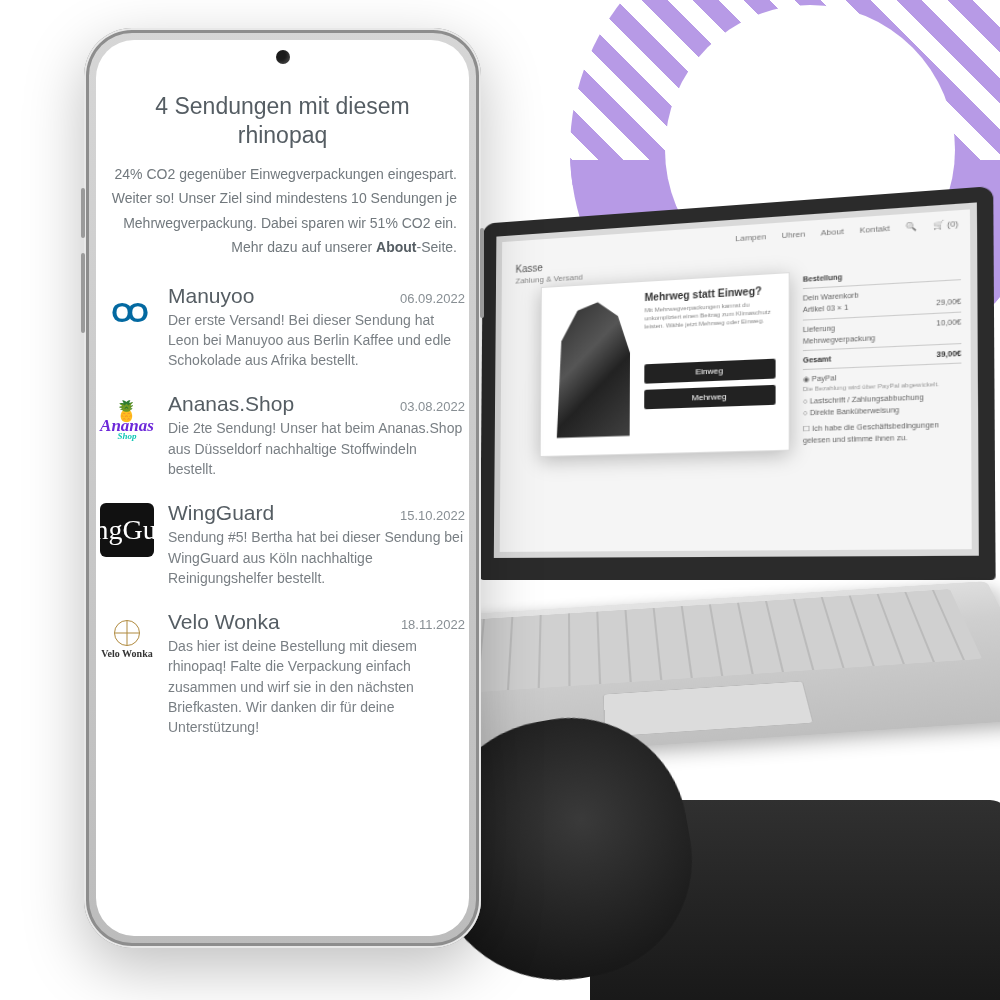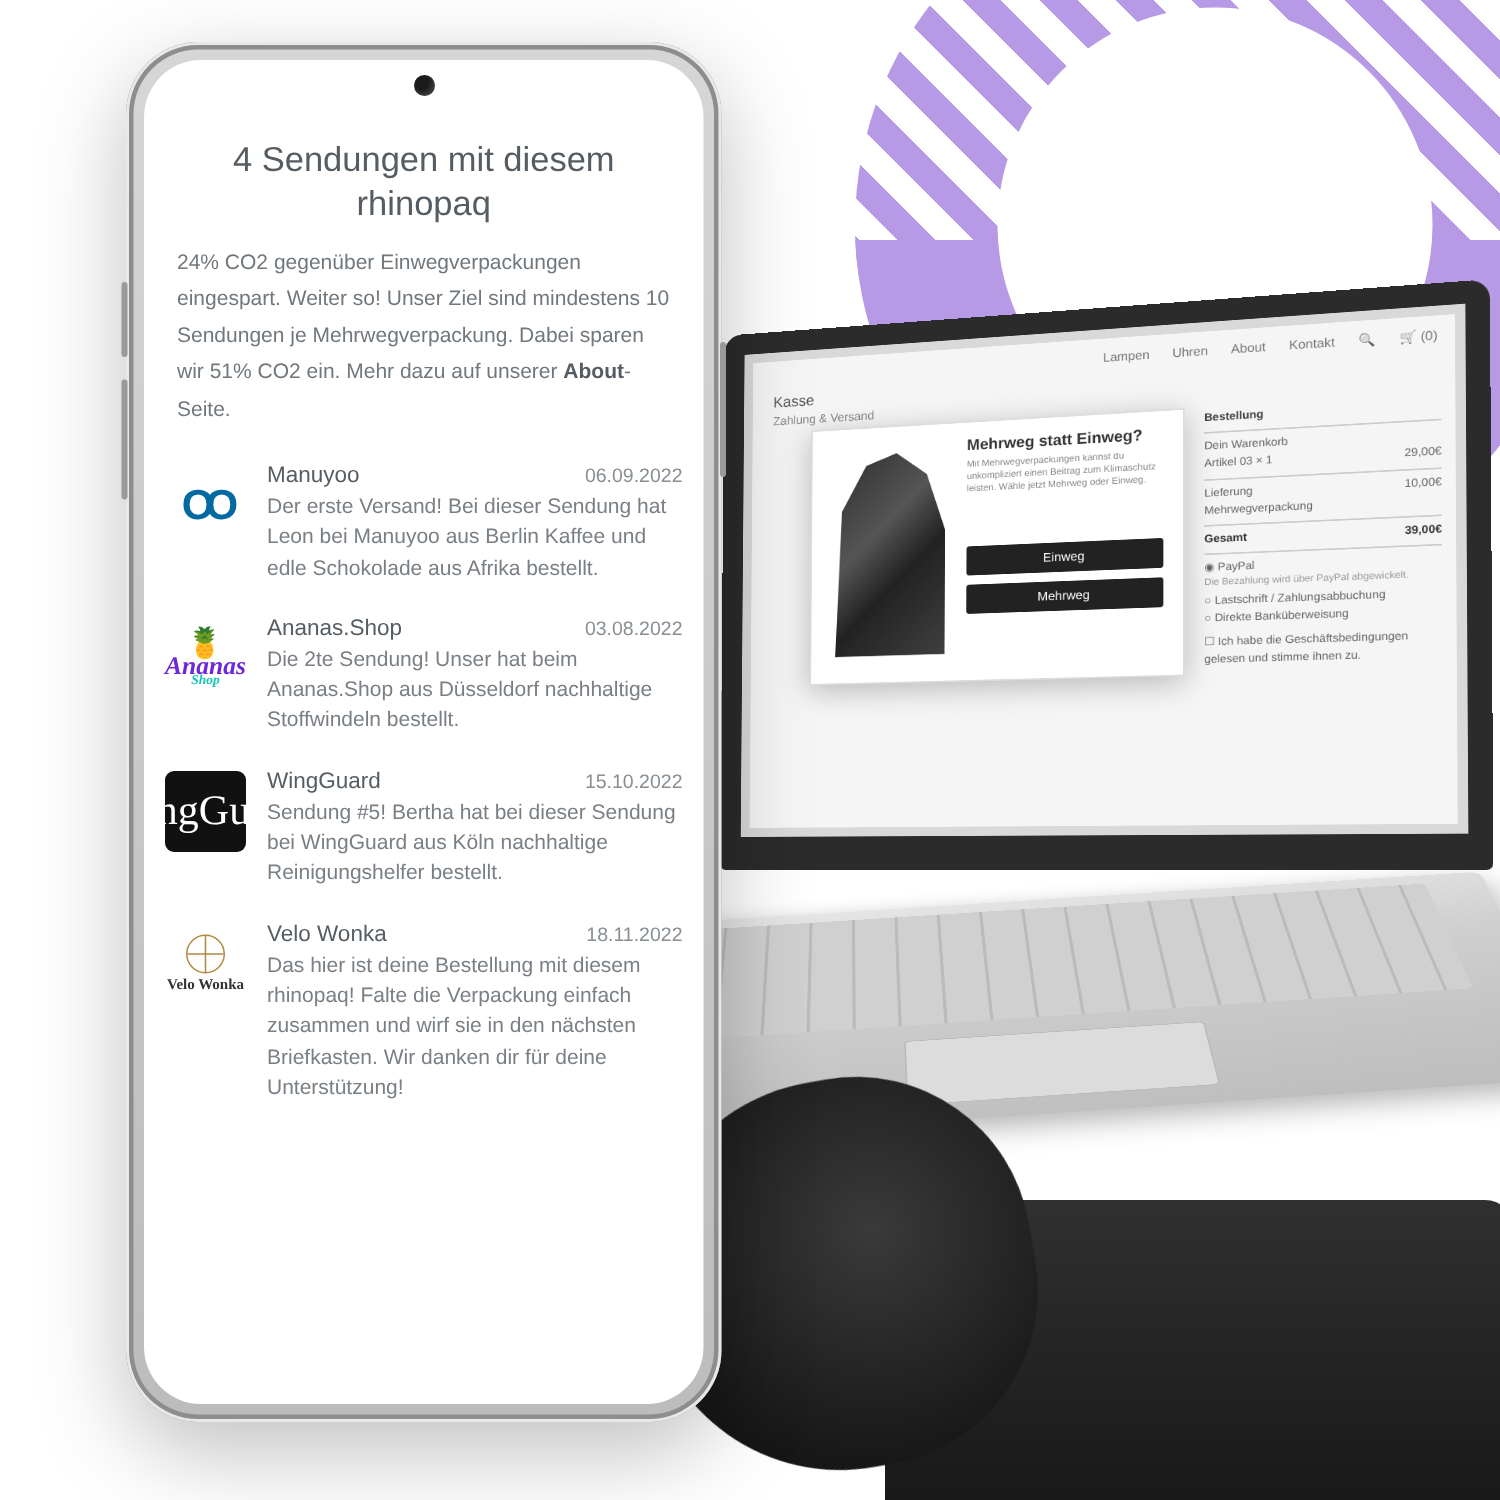--- a/index.html
+++ b/index.html
@@ -241,21 +241,21 @@
   }
   .phone .screen {
     position: absolute;
     top: 12px;
     left: 12px;
     right: 12px;
     bottom: 12px;
     background: #ffffff;
     border-radius: 38px;
     overflow: hidden;
-    padding: 52px 14px 20px;
+    padding: 52px 4px 20px;
     box-sizing: border-box;
   }
   .phone .camera {
     position: absolute;
     top: 22px;
     left: 50%;
     transform: translateX(-50%);
     width: 14px;
     height: 14px;
     background: #1b1b1b;
@@ -278,21 +278,21 @@
     font-size: 23px;
     line-height: 1.25;
     text-align: center;
     color: #555d63;
     font-weight: 400;
     margin: 0 30px 12px;
   }
   .phone .blurb {
     font-size: 14px;
     line-height: 1.75;
-    text-align: left;
+    text-align: right;
     color: #71787d;
     margin: 0 8px 24px;
   }
   .phone .blurb b { color: #555d63; font-weight: 600; }
 
   .phone .item {
     display: flex;
     gap: 14px;
     margin-bottom: 22px;
   }
@@ -307,21 +307,21 @@
     font-size: 28px;
     margin-top: 2px;
   }
   .phone .item .body { flex: 1; min-width: 0; }
   .phone .item .row1 {
     display: flex;
     justify-content: space-between;
     align-items: baseline;
     margin-bottom: 2px;
   }
-  .phone .item .name { font-size: 15px; color: #555d63; }
+  .phone .item .name { font-size: 21px; color: #555d63; }
   .phone .item .date { font-size: 13px; color: #888f94; }
   .phone .item .desc { font-size: 14px; color: #797f84; line-height: 1.45; }
 
   
   .logo.manuyoo {
     color:#0369a1;
     font-weight:700;
     letter-spacing:-6px;
     font-size:34px;
   }

